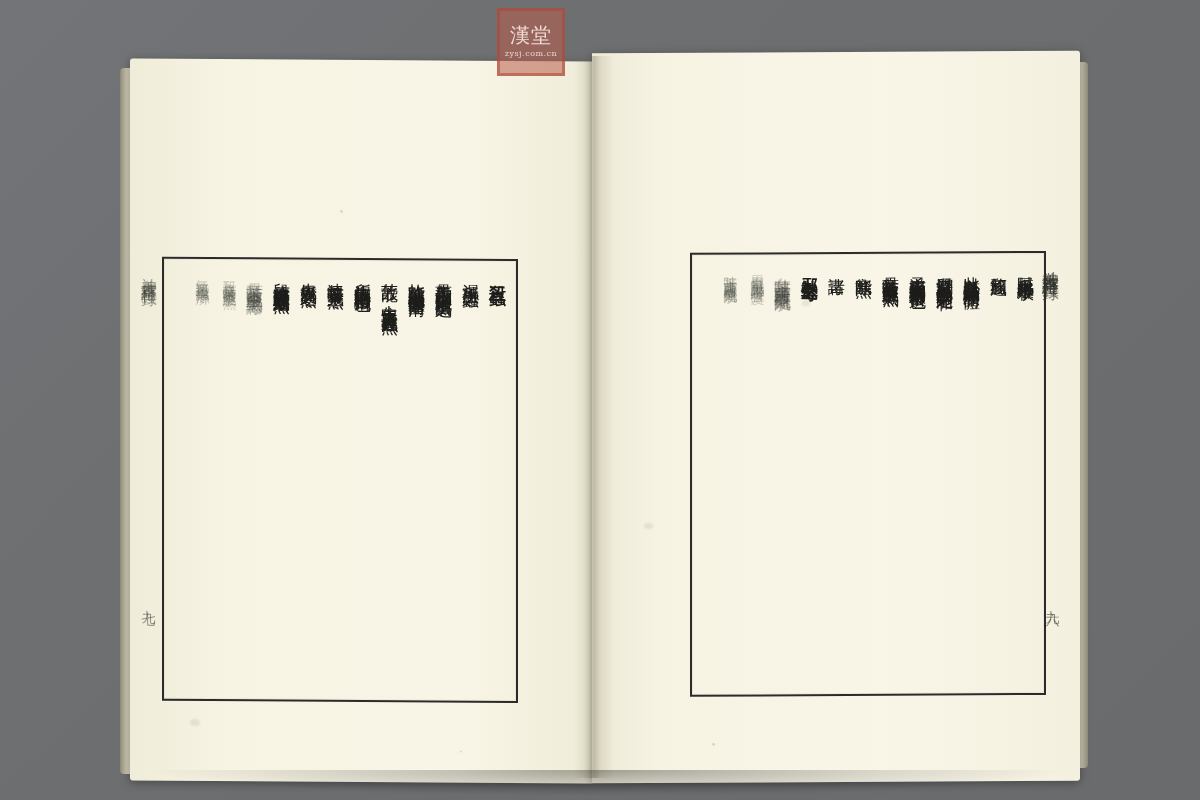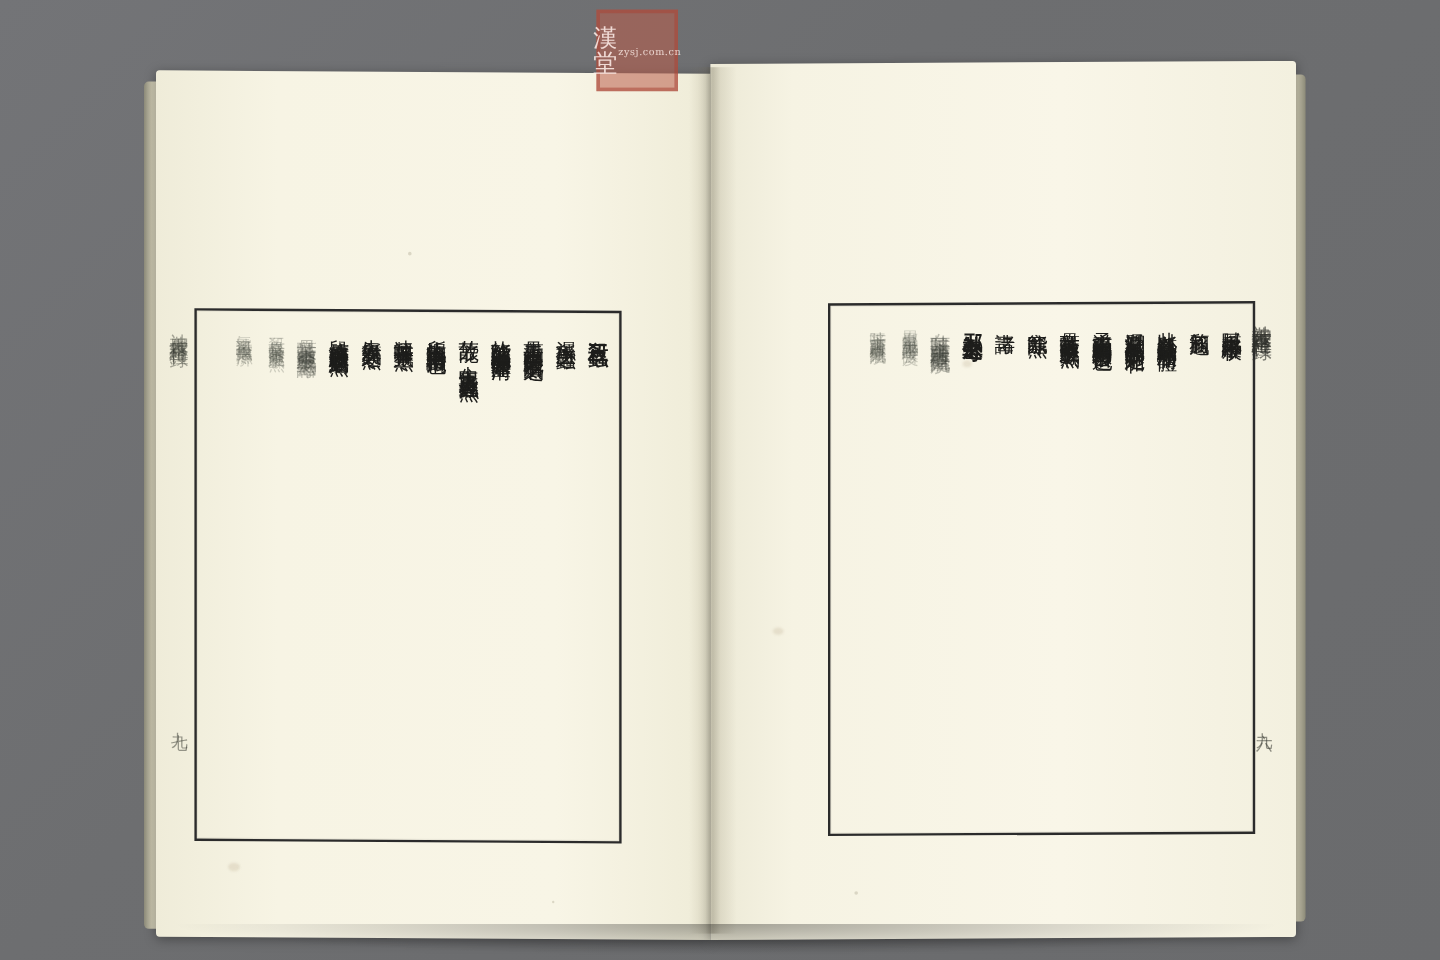--- a/index.html
+++ b/index.html
@@ -166,21 +166,21 @@
   .seal {
     position: absolute;
     left: 497px;
     top: 8px;
     width: 68px;
     height: 68px;
     background: rgba(186,92,74,0.55);
     border: 3px solid rgba(170,70,55,0.55);
     box-sizing: border-box;
     display: flex;
-    flex-direction: row;
+    flex-direction: column;
     align-items: center;
     justify-content: center;
     color: rgba(255,240,235,0.85);
     font-size: 20px;
     letter-spacing: 1px;
     line-height: 1.05;
   }
   .seal .seal-sub {
     font-size: 8px;
     letter-spacing: 0.5px;

